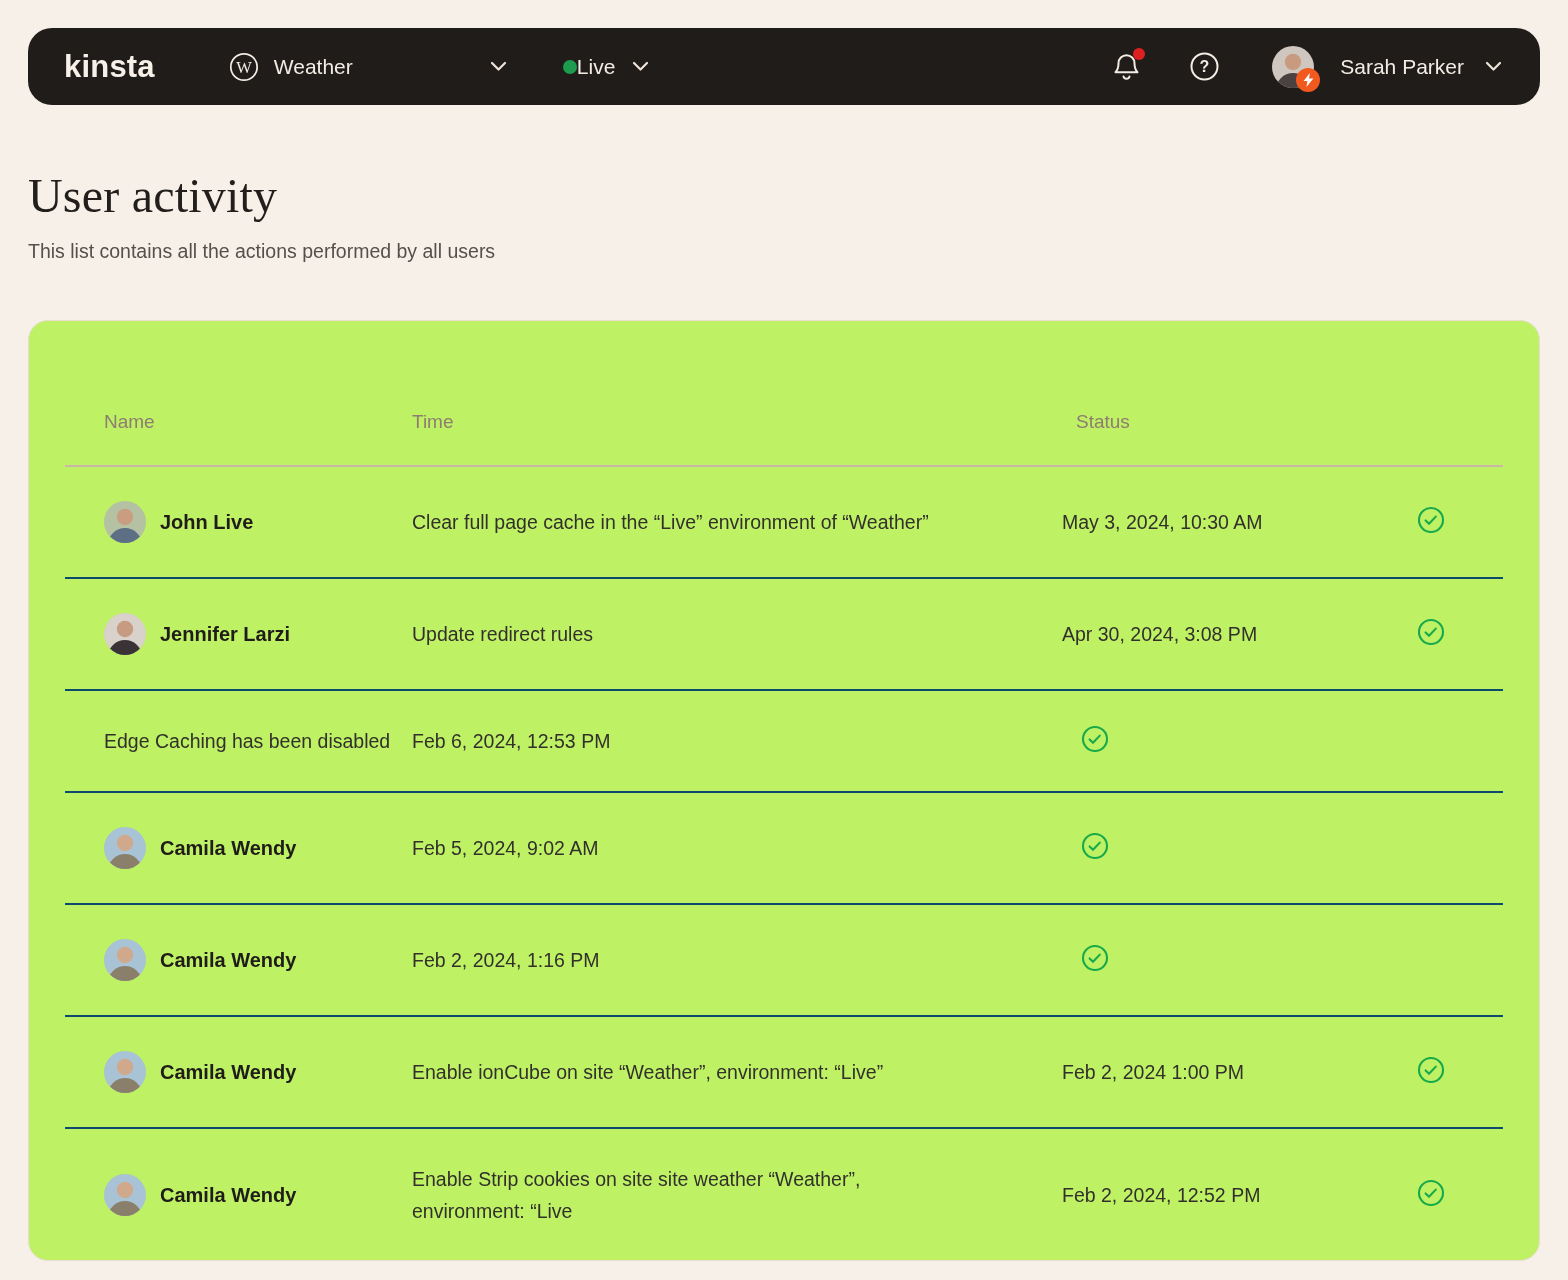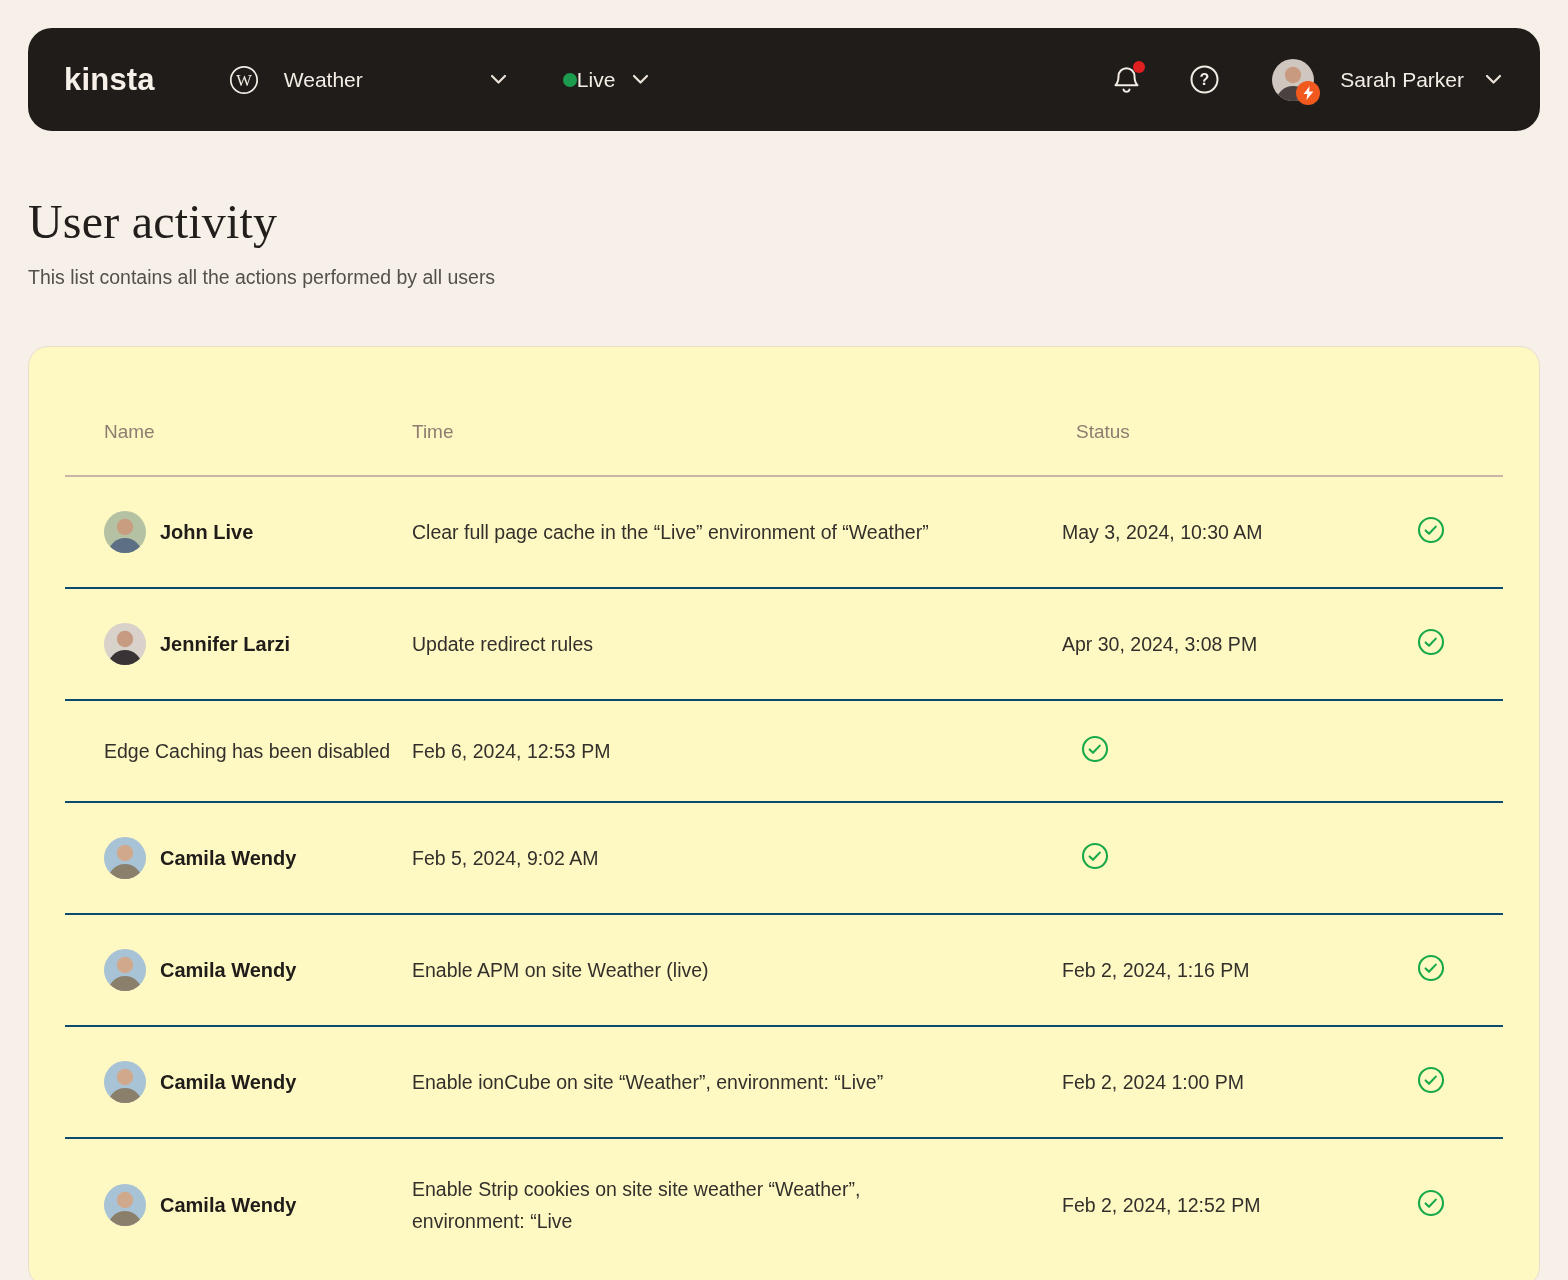--- a/index.html
+++ b/index.html
@@ -6,41 +6,41 @@
   html,body { width:1568px; height:1280px; overflow:hidden; }
   body {
     background:#f6f0e9;
     font-family:"Liberation Sans", sans-serif;
     color:#23201c;
   }
 
   
   .topbar {
     margin:28px 28px 0 28px;
-    height:103px;
+    height:77px;
     background:#201c19;
     border-radius:24px;
     display:flex;
     align-items:center;
     padding:0 38px 0 36px;
     color:#f3ece4;
   }
   .brand {
     font-size:31px;
     font-weight:700;
     letter-spacing:.2px;
     color:#f6f0e9;
   }
   .site-selector {
     display:flex; align-items:center;
     margin-left:74px;
     width:278px;
     cursor:pointer;
   }
-  .site-selector .label { margin-left:25px; font-size:21px; color:#f3ece4; }
+  .site-selector .label { margin-left:15px; font-size:21px; color:#f3ece4; }
   .site-selector .chev { margin-left:auto; }
   .env-selector {
     display:flex; align-items:center;
     margin-left:56px;
     cursor:pointer;
   }
   .env-dot { width:14px; height:14px; border-radius:50%; background:#1d9b4e; }
   .env-selector .label { margin-right:17px; font-size:21px; color:#f3ece4; }
 
   .nav-right { margin-left:auto; display:flex; align-items:center; }
@@ -80,26 +80,26 @@
   }
   .page-subtitle {
     margin-top:17px;
     font-size:19.5px;
     color:#55504a;
   }
 
   
   .card {
     margin-top:57px;
-    background:#fef9c3;
+    background:#bef264;
     border:1px solid #eadcd0;
     border-radius:20px;
     height:941px;
     overflow:hidden;
-    padding:0 36px;
+    padding:16px 36px;
   }
   .row-grid {
     display:grid;
     grid-template-columns:308px 650px 336px 1fr;
     align-items:center;
     padding-left:39px;
   }
   .thead .row-grid { padding-top:74px; padding-bottom:32px; align-items:end; }
   .thead { border-bottom:2px solid #c9b6a8; }
   .th {
@@ -325,23 +325,20 @@
       <div class="name-cell">
         <span class="avatar" style="--av-bg: #a9c3d6; --av-skin: #d0a98c; --av-shirt: #8a7f6a;">
           <svg viewBox="0 0 42 42" width="42" height="42">
             <rect width="42" height="42" fill="var(--av-bg)"></rect>
             <circle cx="21" cy="16" r="8.2" fill="var(--av-skin)"></circle>
             <path d="M4 44 a17 17 0 0 1 34 0 z" fill="var(--av-shirt)"></path>
           </svg>
         </span>
         <span class="uname">Camila Wendy</span>
       </div>
-      <div class="action-cell">
-        <span>Enable APM on site Weather (live)</span>
-      </div>
       <div class="time-cell">
         <span>Feb 2, 2024, 1:16 PM</span>
       </div>
       <div class="status-cell">
         <span class="check">
           <svg width="28" height="28" viewBox="0 0 28 28" fill="none">
             <circle cx="14" cy="14" r="12" stroke="#17a94a" stroke-width="2.1"></circle>
             <path d="M8.6 14.4 l3.4 3.4 6.8-7.2" stroke="#17a94a" stroke-width="2.1" stroke-linecap="round" stroke-linejoin="round"></path>
           </svg>
         </span>

